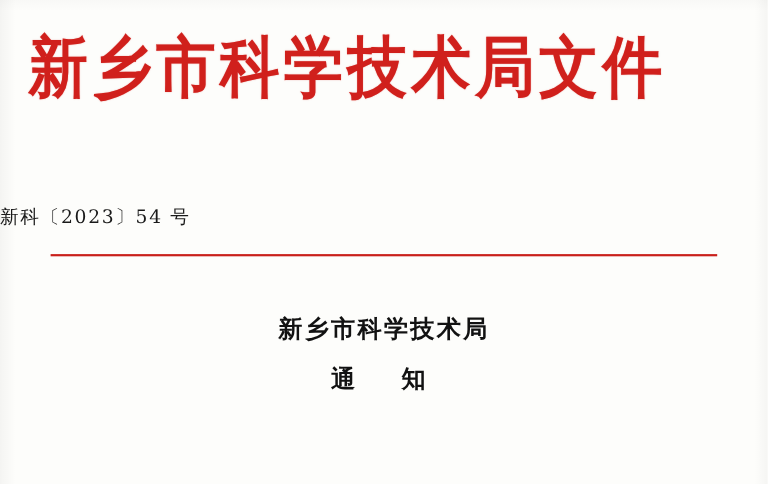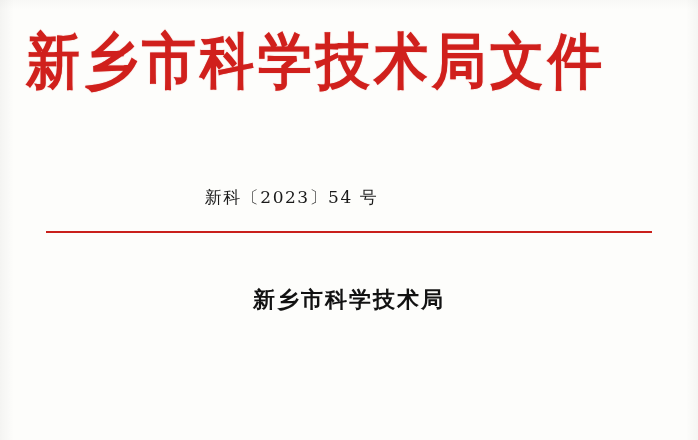--- a/index.html
+++ b/index.html
@@ -51,21 +51,20 @@
     text-shadow: 0 0 1px rgba(208,32,28,0.55);
     transform: scaleY(1.12);
     transform-origin: center top;
   }
 
   .doc-number {
     position: absolute;
     top: 186px;
     left: 0;
     width: 583px;
-    text-align: center;
   }
   .doc-number .num-text {
     display: inline-block;
     color: #1a1a1a;
     font-size: 17px;
     letter-spacing: 1.5px;
     white-space: nowrap;
   }
 
   .red-rule {
@@ -109,15 +108,16 @@
   </div>
 
   <div class="doc-number">
     <span class="num-text">新科〔2023〕54 号</span>
   </div>
 
   <div class="red-rule"></div>
 
   <div class="doc-body">
     <div class="body-line line-1">新乡市科学技术局</div>
+    <div class="body-line line-3">通　知</div>
   </div>
 
 </div>
 
 </body></html>

